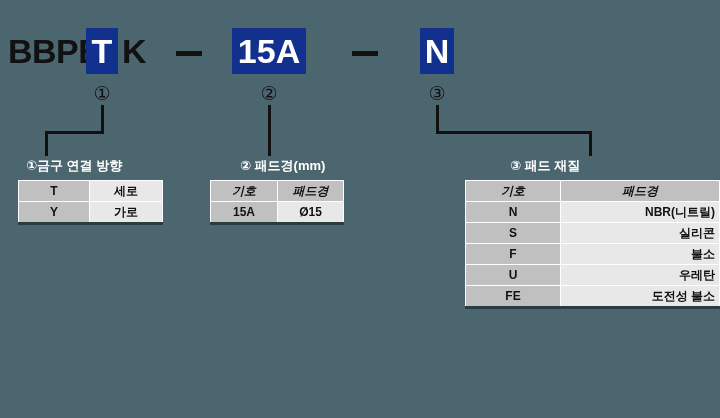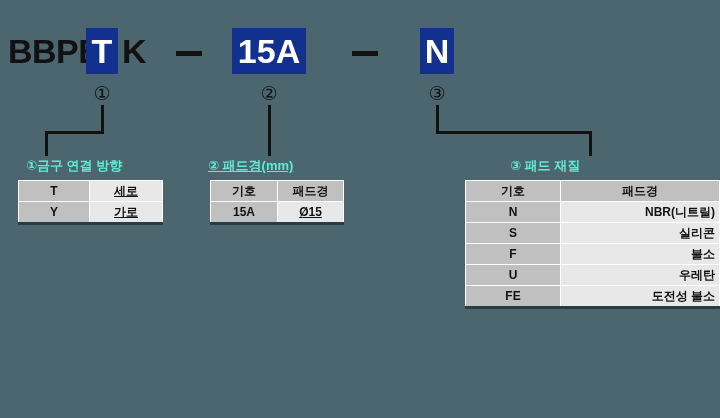--- a/index.html
+++ b/index.html
@@ -75,21 +75,21 @@
     position: absolute;
     height: 3px;
     background: #111111;
   }
 
   
   .cap {
     position: absolute;
     font-size: 13px;
     font-weight: 700;
-    color: #5eead4;
+    color: #ffffff;
     white-space: nowrap;
     line-height: 16px;
   }
 
   
   .tbl {
     position: absolute;
     border-collapse: collapse;
     border-spacing: 0;
     background: #ffffff;
@@ -104,30 +104,30 @@
     padding: 0 4px;
     white-space: nowrap;
   }
   .c-key {
     background: #c0c0c0;
     text-align: center;
   }
   .c-val {
     background: #e8e8e8;
     text-align: center;
-    text-decoration: underline;
   }
   .c-val-left {
     background: #e8e8e8;
     text-align: right;
     padding-left: 8px;
   }
   .c-head {
     background: #c0c0c0;
     text-align: center;
+    font-style: italic;
   }
 </style>
 </head>
 <body>
 
 <div id="stage">
 
   <div class="partnum">
     <div class="pn-seg" style="left:8px;  top:0;">BBPB</div>
     <div class="pn-hl" style="left:86px; top:0; width:32px;">T</div>
@@ -146,21 +146,21 @@
   <div class="ln-h" style="left:45px;  top:131px; width:59px;"></div>
   <div class="ln-v" style="left:45px;  top:131px; height:25px;"></div>
 
   <div class="ln-v" style="left:268px; top:105px; height:51px;"></div>
 
   <div class="ln-v" style="left:436px; top:105px; height:28px;"></div>
   <div class="ln-h" style="left:436px; top:131px; width:156px;"></div>
   <div class="ln-v" style="left:589px; top:131px; height:25px;"></div>
 
   <div class="cap" style="left:26px;  top:158px;">①금구 연결 방향</div>
-  <div class="cap" style="left:208px; top:158px;text-decoration:underline;">② 패드경(mm)</div>
+  <div class="cap" style="left:240px; top:158px;">② 패드경(mm)</div>
   <div class="cap" style="left:510px; top:158px;">③ 패드 재질</div>
 
   <table class="tbl" style="left:18px; top:180px; width:145px;">
     <tbody>
       <tr>
         <td class="c-key" style="width:62px;">T</td>
         <td class="c-val">세로</td>
       </tr>
       <tr>
         <td class="c-key" style="width:62px;">Y</td>

